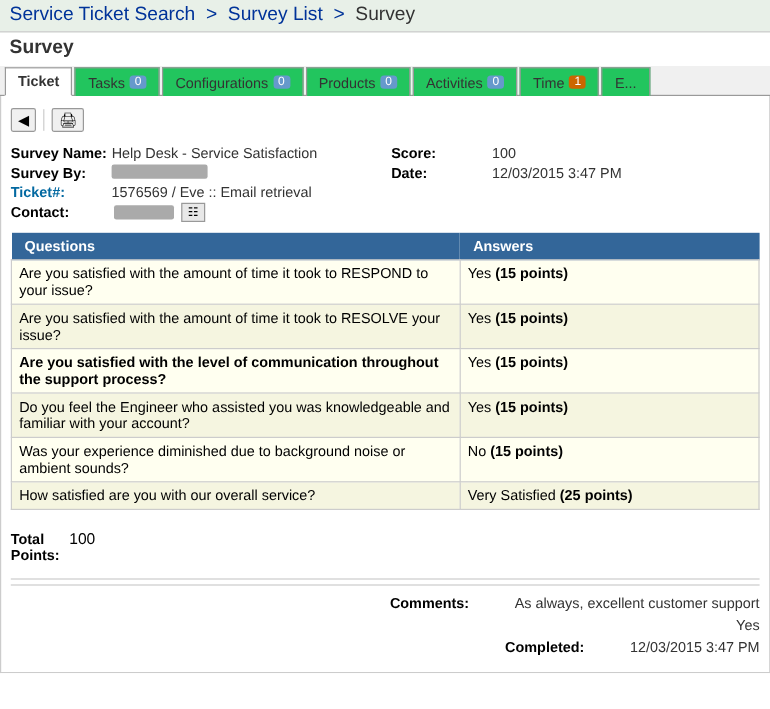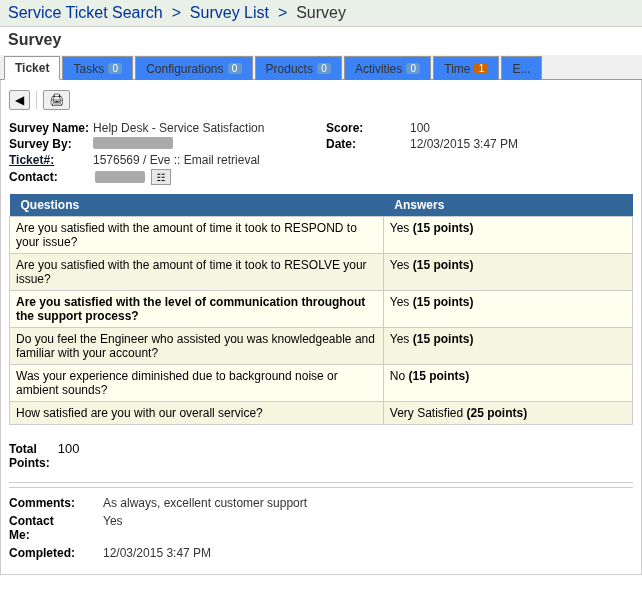--- a/index.html
+++ b/index.html
@@ -41,21 +41,21 @@
       border-bottom: 1px solid #999;
       padding: 0 4px;
       background: #f0f0f0;
     }
     .tab {
       display: flex;
       align-items: center;
       padding: 4px 10px;
       border: 1px solid #999;
       border-bottom: none;
-      background: #3b82f6;
+      background: #22c55e;
       margin-right: 2px;
       cursor: pointer;
       font-size: 12px;
       color: #333;
       position: relative;
       top: 1px;
     }
     .tab.active {
       background: #fff;
       border-bottom: 1px solid #fff;
@@ -120,22 +120,21 @@
       align-items: baseline;
       gap: 4px;
       padding: 1px 0;
     }
     .info-label {
       font-weight: bold;
       white-space: nowrap;
       min-width: 80px;
     }
     .info-label.underline {
-      text-decoration: underline;
-      color: #0f172a;
+      color: #0369a1;
       cursor: pointer;
     }
     .info-value {
       color: #333;
     }
     .blurred {
       display: inline-block;
       background: #aaa;
       color: transparent;
       border-radius: 2px;
@@ -211,23 +210,24 @@
       font-size: 13px;
     }
 
     
     .comments-section {
       padding: 6px 0;
       border-top: 1px solid #ccc;
     }
     .comment-row {
       display: flex;
-      gap: 4px;
+      gap: 14px;
       padding: 2px 0;
       align-items: baseline;
+      justify-content: flex-end;
     }
     .comment-label {
       font-weight: bold;
       white-space: nowrap;
       min-width: 90px;
     }
     .comment-value {
       color: #333;
     }
     .divider {
@@ -366,24 +366,20 @@
   </div>
 
   <div class="divider"></div>
 
   <div class="comments-section">
     <div class="comment-row">
       <span class="comment-label">Comments:</span>
       <span class="comment-value">As always, excellent customer support</span>
     </div>
     <div class="comment-row">
-      <div>
-        <div class="comment-label">Contact</div>
-        <div class="comment-label">Me:</div>
-      </div>
       <span class="comment-value">Yes</span>
     </div>
     <div class="comment-row">
       <span class="comment-label">Completed:</span>
       <span class="comment-value">12/03/2015 3:47 PM</span>
     </div>
   </div>
 
 </div>
 

